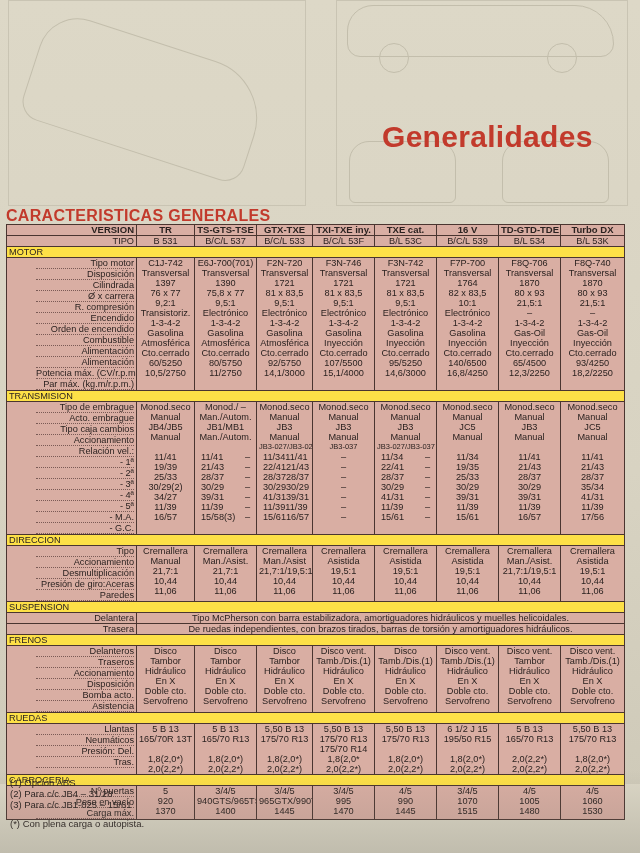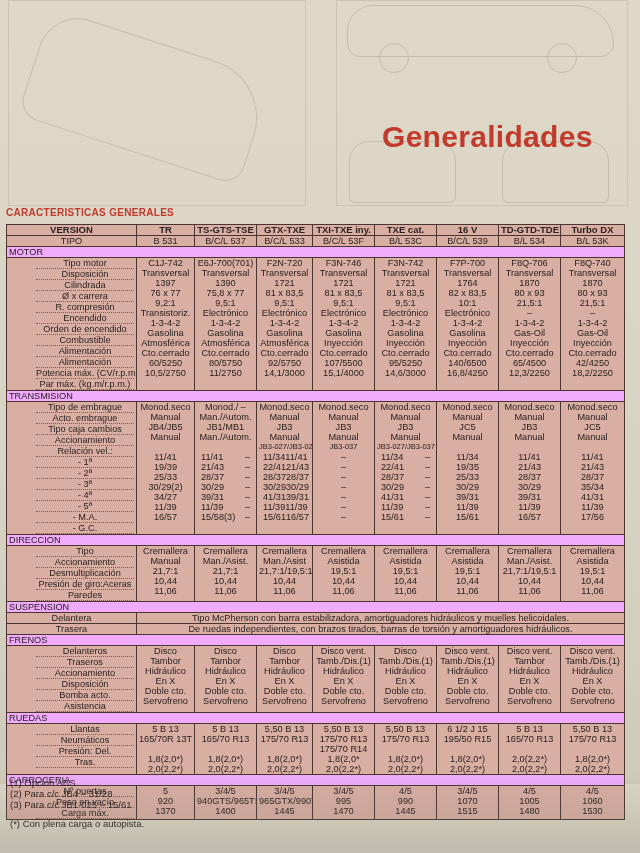--- a/index.html
+++ b/index.html
@@ -4,26 +4,26 @@
 <style>
   html,body{margin:0;padding:0;}
   body{width:640px;height:853px;overflow:hidden;background:#dcd7c6;position:relative;font-family:"Liberation Sans",sans-serif;color:#2b2220;}
   .page{position:absolute;left:0;top:0;width:640px;height:784px;background:linear-gradient(180deg,#ddd8c7 0%,#d8d3c2 60%,#cfcab9 100%);}
   .sketch{position:absolute;border:1px solid #c9c4b3;}
   .sketch-left{left:8px;top:0;width:296px;height:204px;}
   .sketch-right{left:336px;top:0;width:290px;height:204px;}
   .car{position:absolute;border:1.5px solid #c3beac;border-radius:40px 60px 20px 20px;}
   .wheel{position:absolute;width:28px;height:28px;border:1.5px solid #c3beac;border-radius:50%;}
   .title{position:absolute;left:382px;top:120px;font-size:30px;font-weight:bold;color:#c23a2c;letter-spacing:0.3px;}
-  .subtitle{position:absolute;left:6px;top:207px;font-size:10px;font-weight:bold;color:#c23a2c;letter-spacing:0.3px;}
+  .subtitle{position:absolute;left:6px;top:207px;font-size:16px;font-weight:bold;color:#c23a2c;letter-spacing:0.3px;}
   table.spec{position:absolute;left:6px;top:224px;width:618px;border-collapse:collapse;table-layout:fixed;background:#d9aea3;font-size:9.2px;line-height:10px;}
   table.spec td{border:1px solid #4a3530;padding:0 2px;vertical-align:top;text-align:center;overflow:hidden;white-space:nowrap;}
-  table.spec td.lbl{text-align:center;}
+  table.spec td.lbl{text-align:right;}
   table.spec tr.hdr td{font-weight:bold;font-size:9.5px;}
-  table.spec tr.sec td{text-align:left;background:#f0abfc;}
+  table.spec tr.sec td{text-align:left;background:#fde047;}
   .lines div{height:10px;}
   .lbl .lines div{border-bottom:1px dotted #7a5a55;margin-left:27px;}
   .pair{display:flex;justify-content:space-between;padding:0 4px;}
   .span-text{text-align:center;}
   .notes{position:absolute;left:10px;top:777px;font-size:9.5px;line-height:11px;color:#2b2220;}
   .notes div{height:11px;}
   .foot{position:absolute;left:10px;top:818px;font-size:9.5px;color:#2b2220;}
   .shadow{position:absolute;left:0;top:770px;width:640px;height:83px;background:linear-gradient(180deg,rgba(120,120,110,0.0),rgba(110,110,100,0.25));pointer-events:none;}
 </style>
 </head>
@@ -216,21 +216,21 @@
               <div>F8Q-740</div>
               <div>Transversal</div>
               <div>1870</div>
               <div>80 x 93</div>
               <div>21,5:1</div>
               <div>–</div>
               <div>1-3-4-2</div>
               <div>Gas-Oil</div>
               <div>Inyección</div>
               <div>Cto.cerrado</div>
-              <div>42/4250</div>
+              <div>93/4250</div>
               <div>18,2/2250</div>
             </div>
           </td>
         </tr>
         <tr class="sec">
           <td colspan="9">TRANSMISION</td>
         </tr>
         <tr>
           <td class="lbl">
             <div class="lines">

